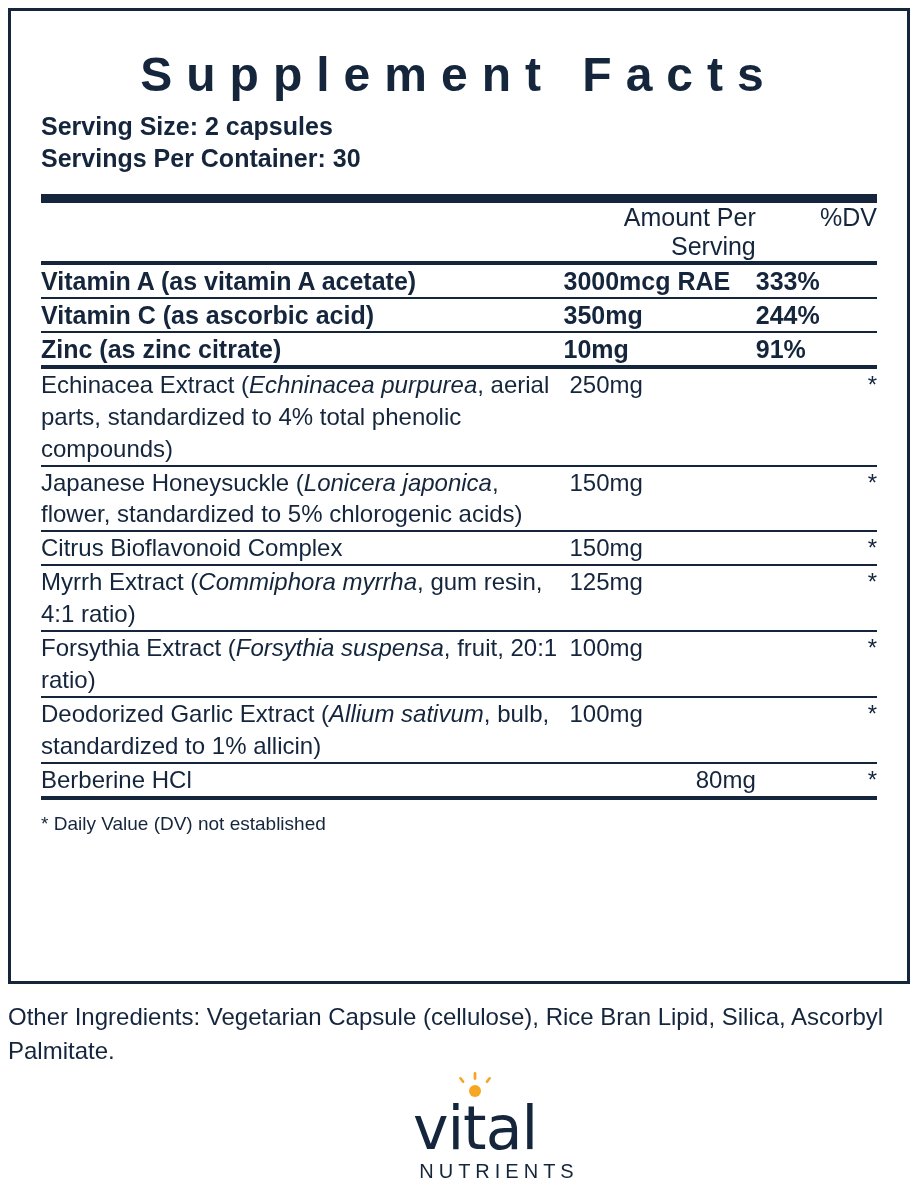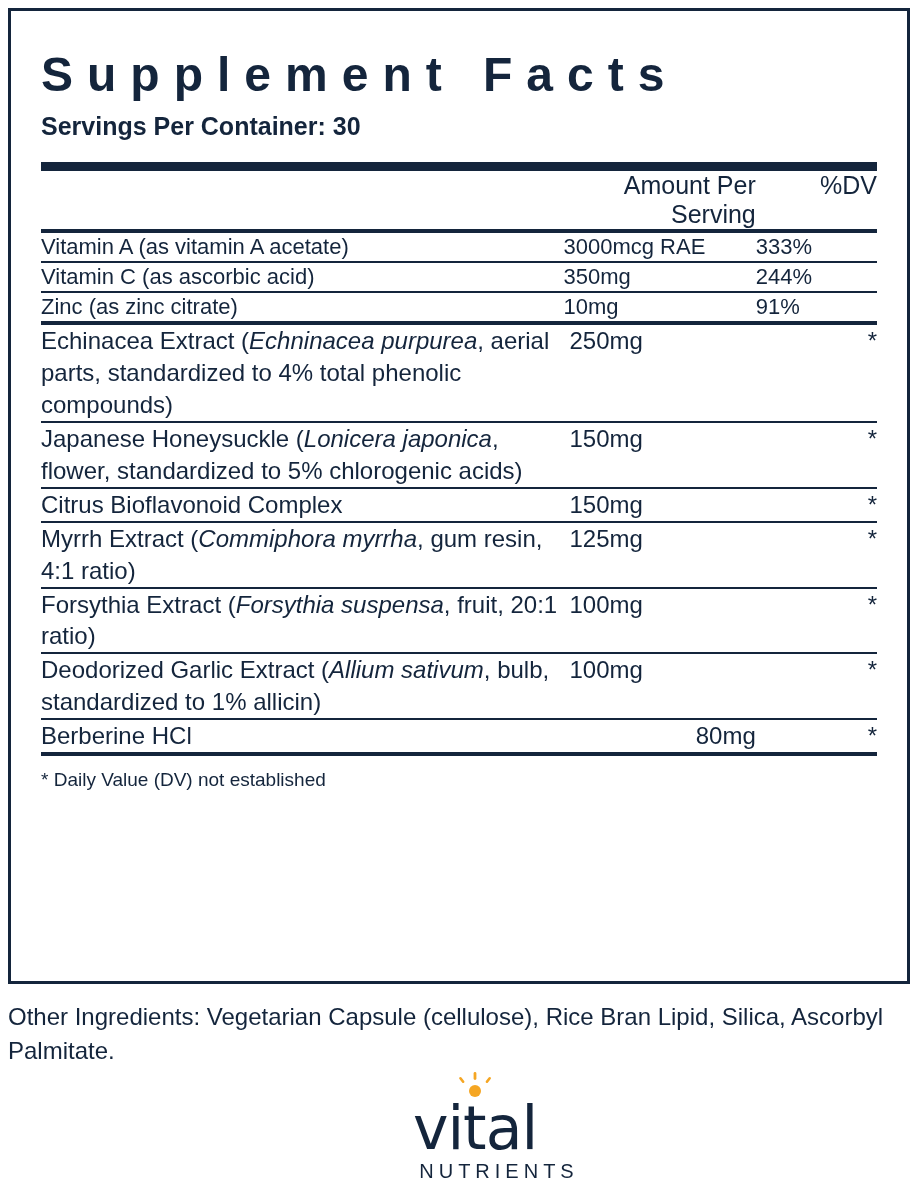--- a/index.html
+++ b/index.html
@@ -31,21 +31,21 @@
     height: 976px;
     box-sizing: border-box;
     border: 3px solid #14253c;
     padding: 24px 30px 0 30px;
   }
 
   .title {
     font-size: 48px;
     font-weight: bold;
     letter-spacing: 14px;
-    text-align: left;
+    text-align: center;
     line-height: 1.1;
     margin: 14px 0 8px 0;
     white-space: nowrap;
   }
 
   .serving-line {
     font-size: 25px;
     font-weight: bold;
     line-height: 1.28;
     letter-spacing: 0px;
@@ -80,23 +80,24 @@
     padding: 8px 0 9px 0;
   }
   .hdr-amt {
     text-align: right;
   }
   .hdr-dv {
     text-align: right;
   }
 
   .nut-row td {
-    font-size: 22px;
+    font-size: 25px;
     padding: 10px 0 10px 0;
     line-height: 1.28;
+    font-weight: bold;
   }
   .nut-row td.amt { }
   .nut-row td.dv  { text-align: left; }
 
   .herb-row td {
     font-size: 24px;
     padding: 11px 0 11px 0;
     line-height: 1.33;
   }
   .herb-row td.amt {
@@ -165,20 +166,21 @@
 </style>
 </head>
 <body>
 
 <div class="page">
 
   <div class="panel">
 
     <div class="title">Supplement Facts</div>
 
+    <div class="serving-line">Serving Size: 2 capsules</div>
     <div class="serving-line">Servings Per Container: 30</div>
 
     <div class="rule-thick"></div>
 
     <table class="facts">
       <colgroup>
         <col class="col-name">
         <col class="col-amt">
         <col class="col-dv">
       </colgroup>

